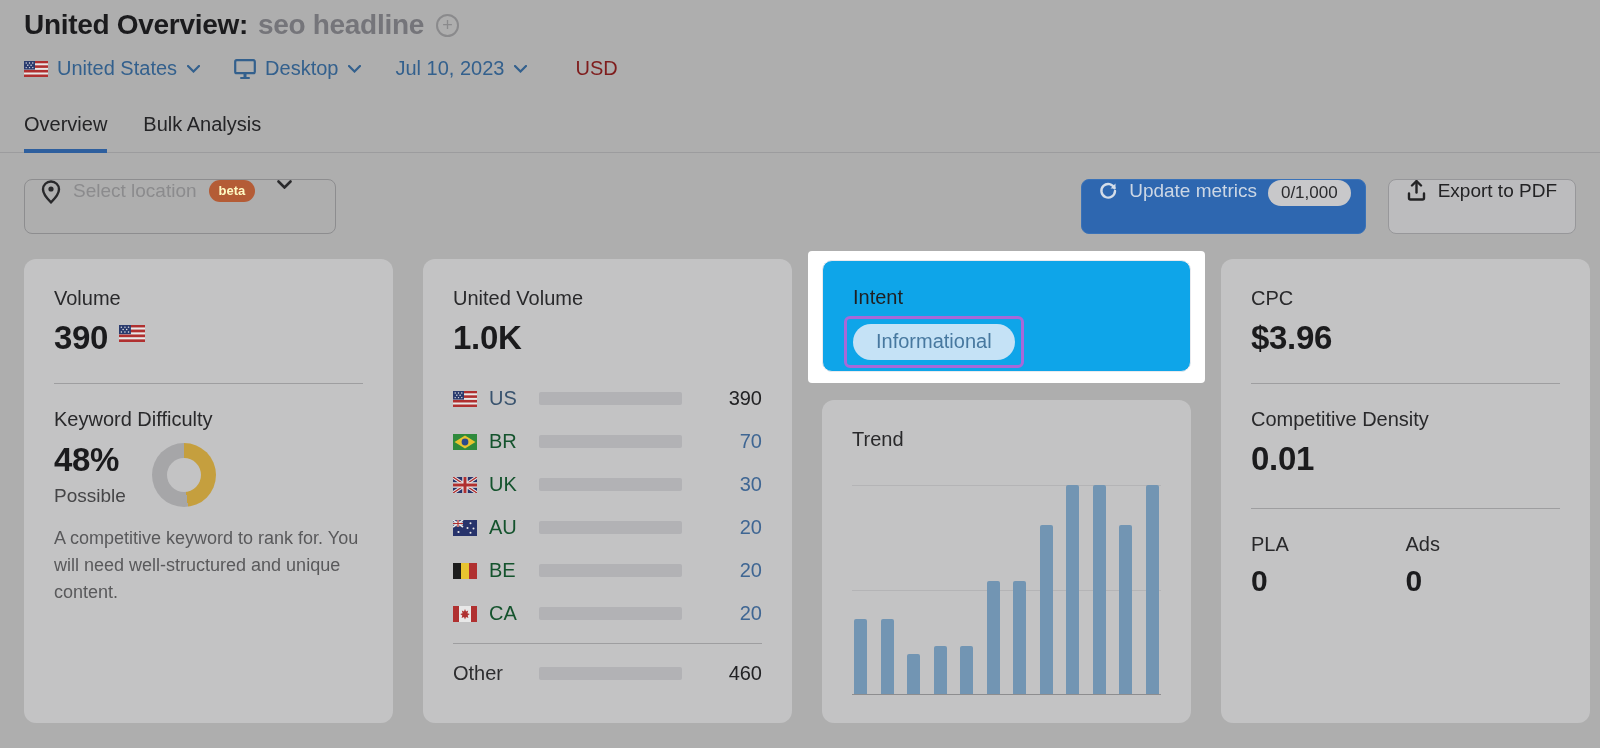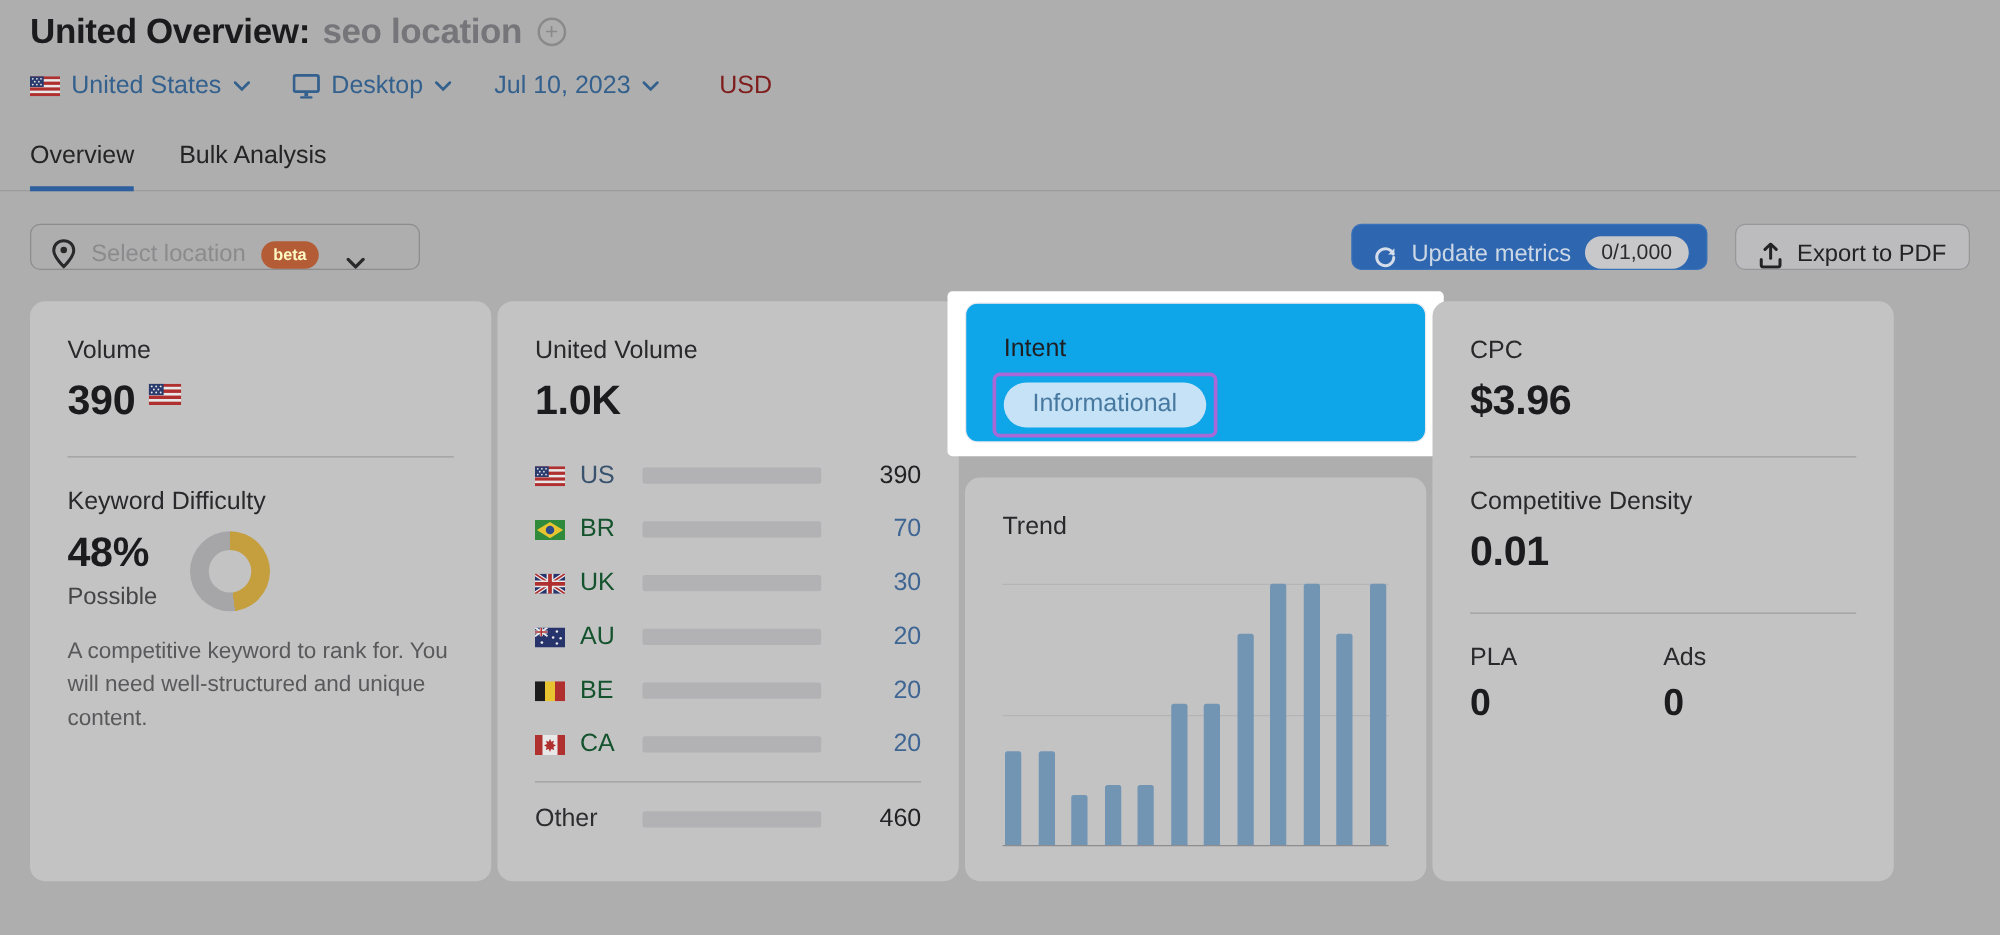--- a/index.html
+++ b/index.html
@@ -22,33 +22,33 @@
   .filter { display:flex; align-items:center; gap:9px; color:#33608d; font-size:20px; cursor:pointer; }
   .filter svg.chev { margin-left:1px; }
   .currency { color:#7f1d1d; font-size:20px; margin-left:14px; }
 
   .tabs-wrap { margin-top:33px; border-bottom:1px solid #9c9c9e; padding:0 24px; display:flex; gap:36px; }
   .tab { font-size:20px; color:#242426; padding-bottom:16px; position:relative; cursor:pointer; }
   .tab.active::after { content:""; position:absolute; left:0; right:0; bottom:-1px; height:4px; background:#2e5f9e; }
 
   
   .toolbar { margin:26px 24px 0; display:flex; justify-content:space-between; align-items:center; }
-  .btn { display:flex; align-items:flex-end; border-radius:8px; height:37px; font-size:19px; cursor:pointer; }
+  .btn { display:flex; align-items:flex-start; border-radius:8px; height:55px; font-size:19px; cursor:pointer; }
   .select-location { border:1.5px solid #8d8d8f; background:transparent; padding:0 16px; gap:12px; width:312px; }
   .select-location .ph { color:#8b8b8d; flex:0 0 auto; }
   .beta-badge { background:#b45c36; color:#fef9c3; font-size:13px; font-weight:bold;
     padding:4px 10px 5px; border-radius:11px; line-height:1; }
   .select-location .chev-dark { margin-left:10px; }
   .toolbar-right { display:flex; gap:22px; }
   .update-metrics { background:#2e67b0; color:#ccd7e5; padding:0 14px 0 16px; gap:11px; border:1px solid #3a72b8; }
   .counter-pill { background:#c8c8ca; color:#2b2b2d; font-size:17px; padding:4px 13px 5px; border-radius:13px; line-height:1; }
   .export-pdf { background:#bcbcbe; border:1px solid #97979a; color:#232325; padding:0 18px; gap:12px; }
 
   
-  .cards-grid { margin:25px 24px 0; display:grid; grid-template-columns:369px 369px 369px 369px; gap:5px; height:463px; }
+  .cards-grid { margin:25px 24px 0; display:grid; grid-template-columns:369px 369px 369px 369px; gap:30px; height:463px; }
   .card { background:#c3c3c4; border-radius:12px; padding:28px 30px; }
   .card-label { font-size:20px; color:#29292b; }
   .big-value { font-size:33px; font-weight:bold; color:#1b1b1d; margin-top:9px; letter-spacing:-0.3px; }
   .divider { border-top:1px solid #9e9ea0; margin:26px 0 24px; }
 
   
   .vol-value-row { display:flex; align-items:center; gap:11px; }
   .kd-row { display:flex; align-items:flex-start; gap:26px; margin-top:8px; }
   .kd-nums .big-value { margin-top:2px; }
   .kd-level { font-size:19px; color:#454547; margin-top:6px; }
@@ -94,21 +94,21 @@
 
   svg { display:block; }
 </style>
 </head>
 <body>
 
 <div>
 
   <div class="title-row">
     <span class="page-title">United Overview:</span>
-    <span class="page-keyword">seo location</span>
+    <span class="page-keyword">seo headline</span>
     <span class="plus-circle">+</span>
   </div>
 
   <div class="filter-row">
     <div class="filter">
       <span class="flag">
           <svg width="100%" height="100%" viewBox="0 0 24 16" preserveAspectRatio="none">
             <rect width="24" height="16" fill="#b03030"></rect>
             <g fill="#e8e8e8">
               <rect y="2.3" width="24" height="2"></rect>

